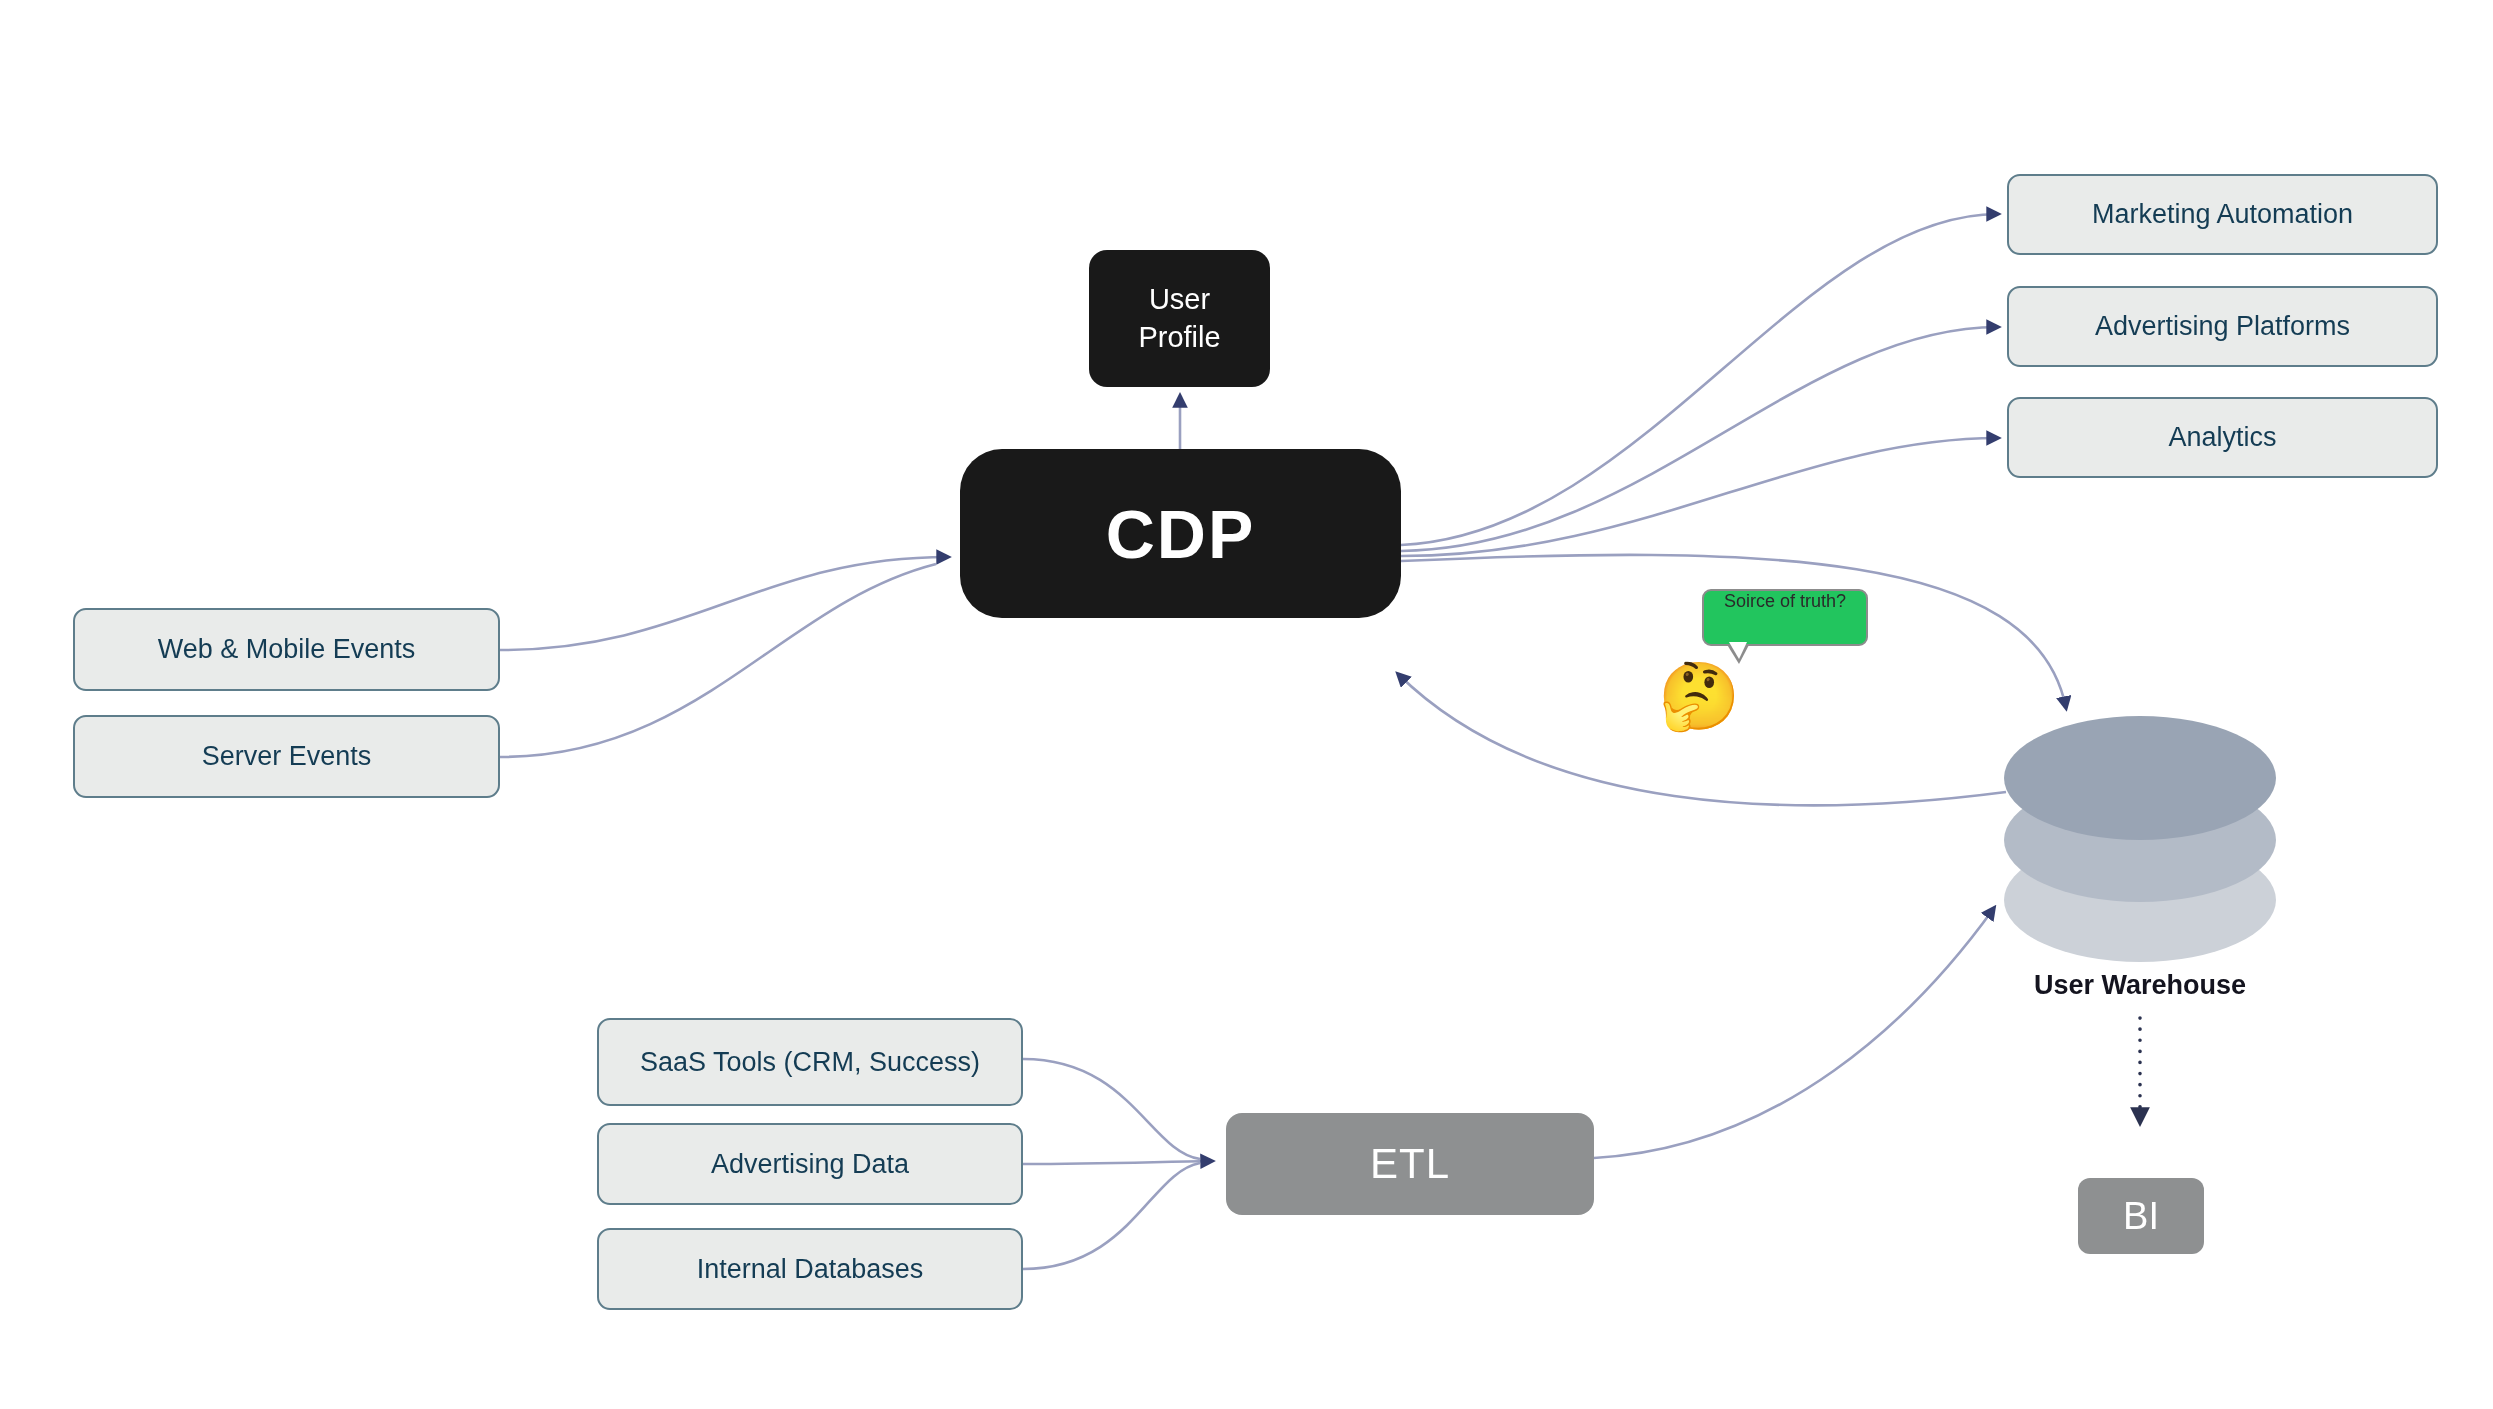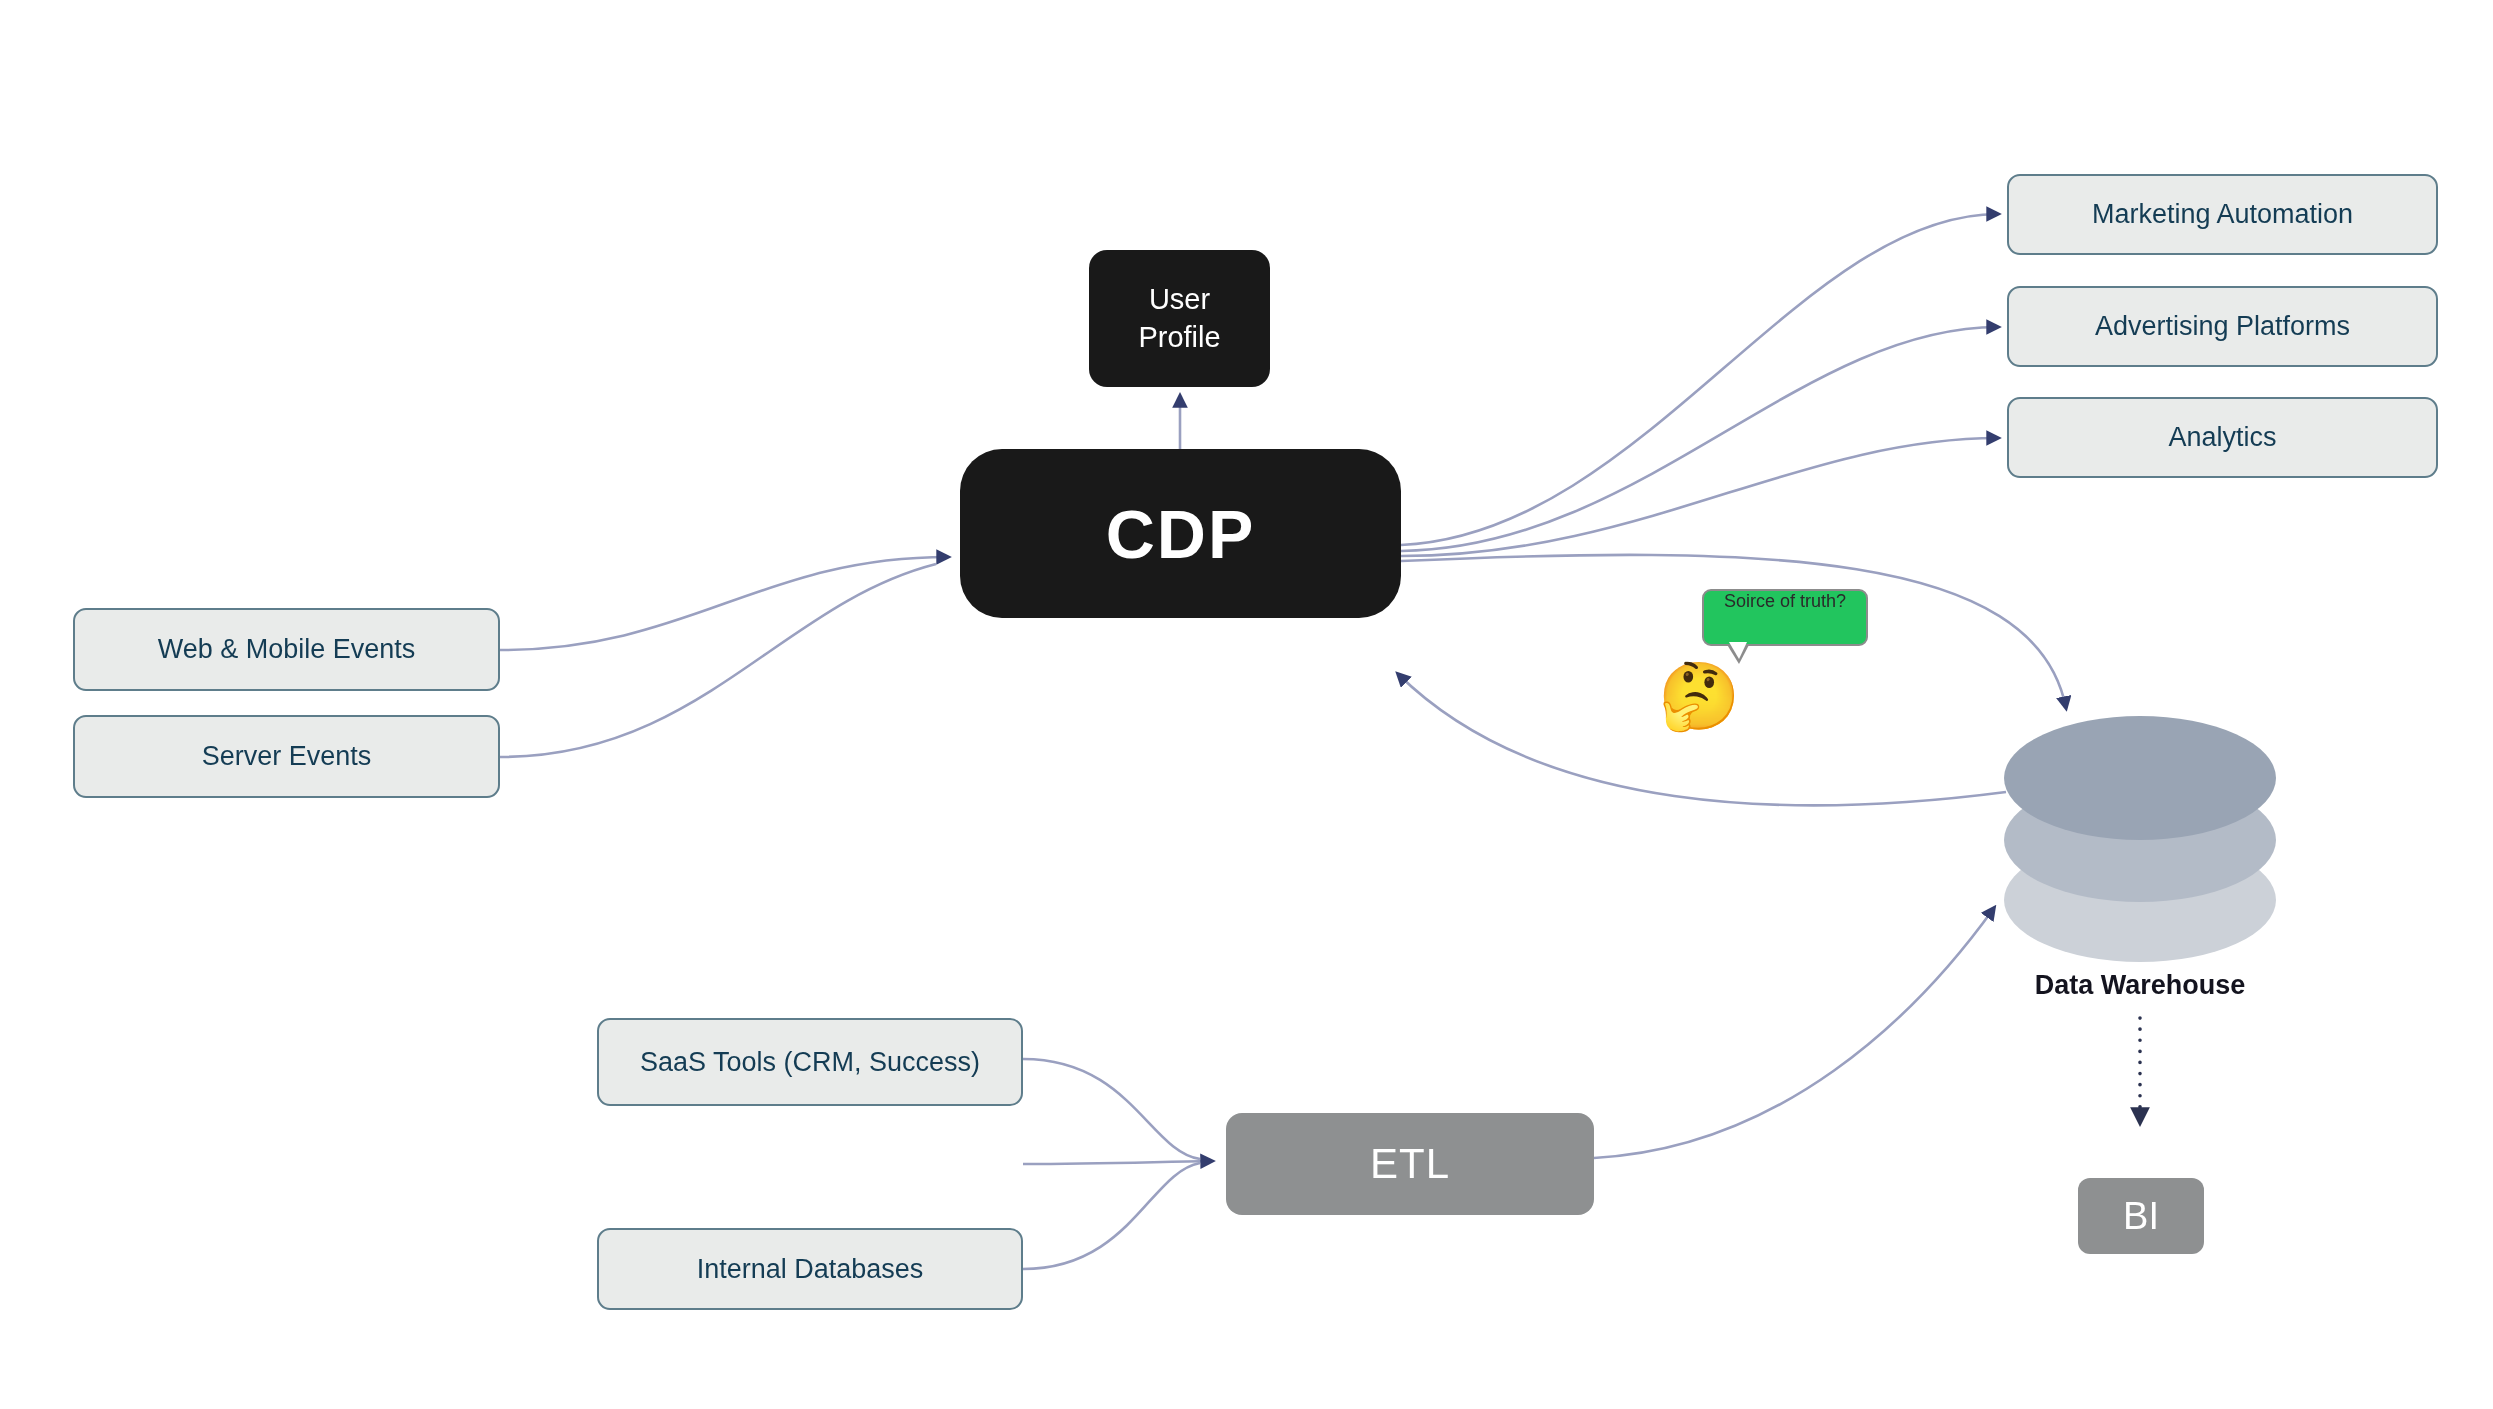--- a/index.html
+++ b/index.html
@@ -104,21 +104,21 @@
       <path d="M1023 1164 C1100 1164 1150 1162 1212 1161" marker-end="url(#mhead)"></path>
       <path d="M1023 1269 C1130 1269 1150 1172 1200 1163"></path>
       <path d="M1594 1158 C1780 1148 1915 1018 1994 908" marker-end="url(#mhead)"></path>
     </g>
     <path d="M2140 1018 L2140 1122" stroke="#2b3250" stroke-width="3.6" stroke-dasharray="0.1 11" stroke-linecap="round" fill="none" marker-end="url(#mheadDark)"></path>
   </svg>
 
   <div class="wh-ellipse wh-bottom"></div>
   <div class="wh-ellipse wh-middle"></div>
   <div class="wh-ellipse wh-top"></div>
-  <div class="wh-label">Data Warehouse</div>
+  <div class="wh-label">User Warehouse</div>
 
   <div class="node box-dark n-userprofile">
     <span>User Profile</span>
   </div>
 
   <div class="node box-dark n-cdp">
     <span>CDP</span>
   </div>
 
   <div class="node box-light n-webmobile">
@@ -138,20 +138,23 @@
   </div>
 
   <div class="node box-light n-analytics">
     <span>Analytics</span>
   </div>
 
   <div class="node box-light n-saas">
     <span>SaaS Tools (CRM, Success)</span>
   </div>
 
+  <div class="node box-light n-addata">
+    <span>Advertising Data</span>
+  </div>
 
   <div class="node box-light n-intdb">
     <span>Internal Databases</span>
   </div>
 
   <div class="node box-gray n-etl">
     <span>ETL</span>
   </div>
 
   <div class="node box-gray n-bi">

